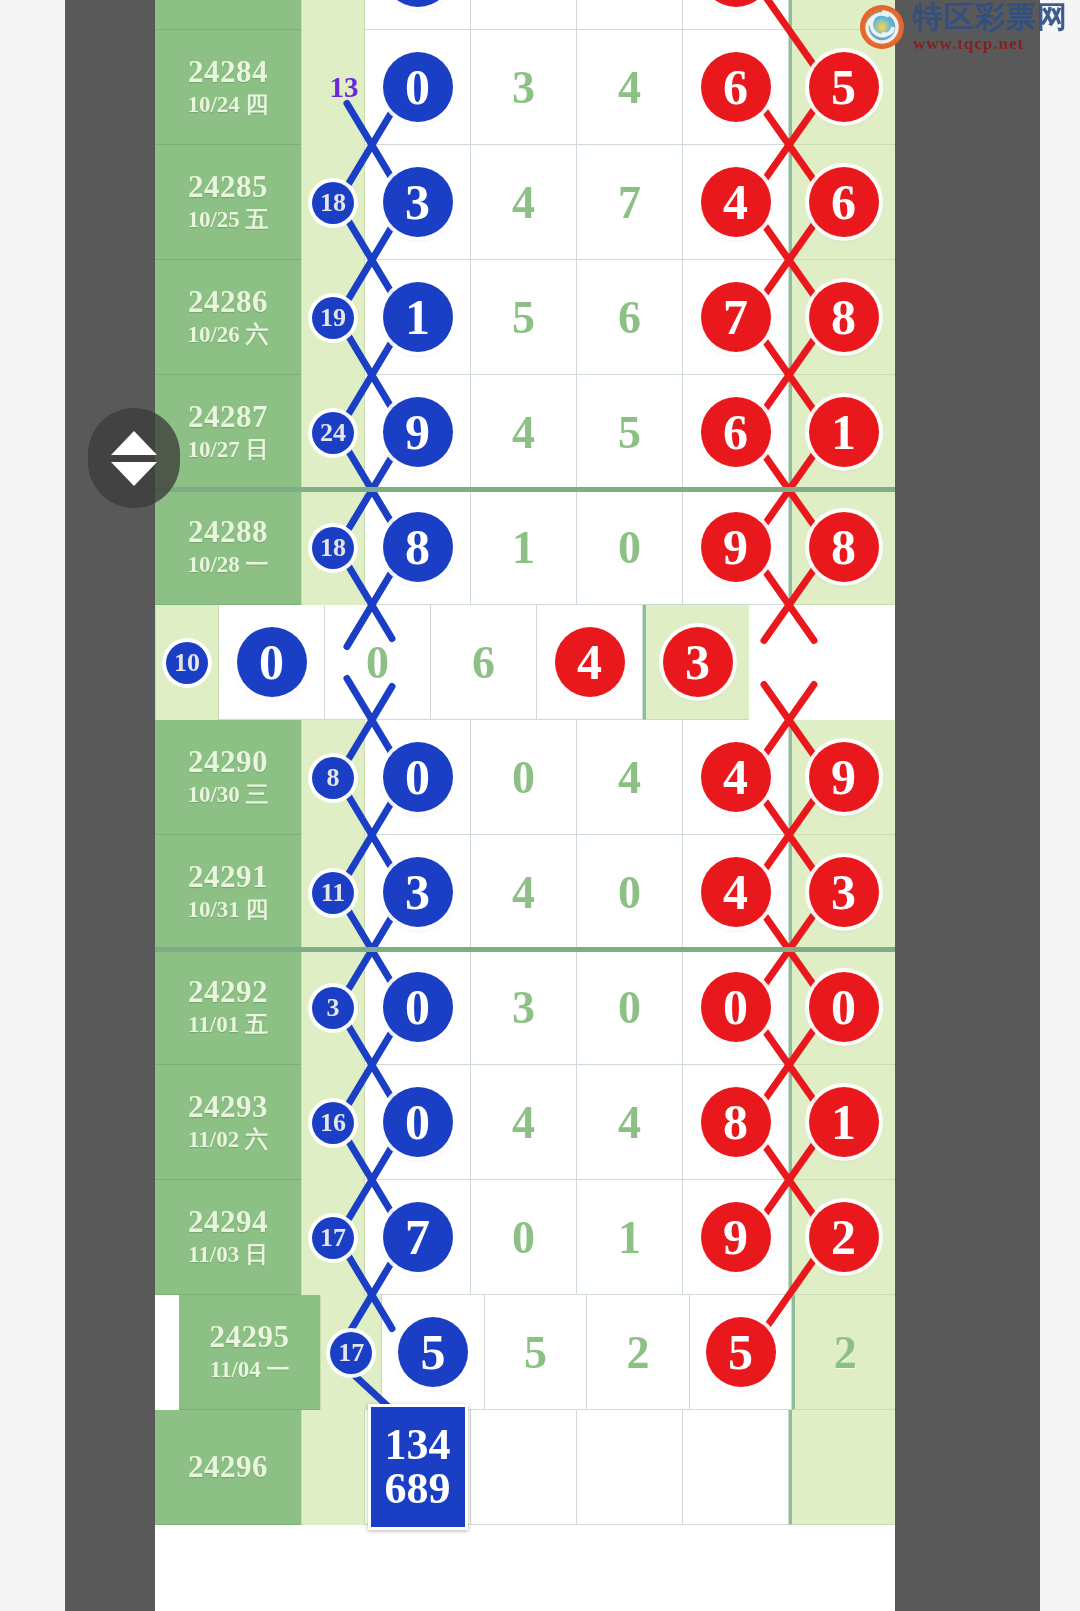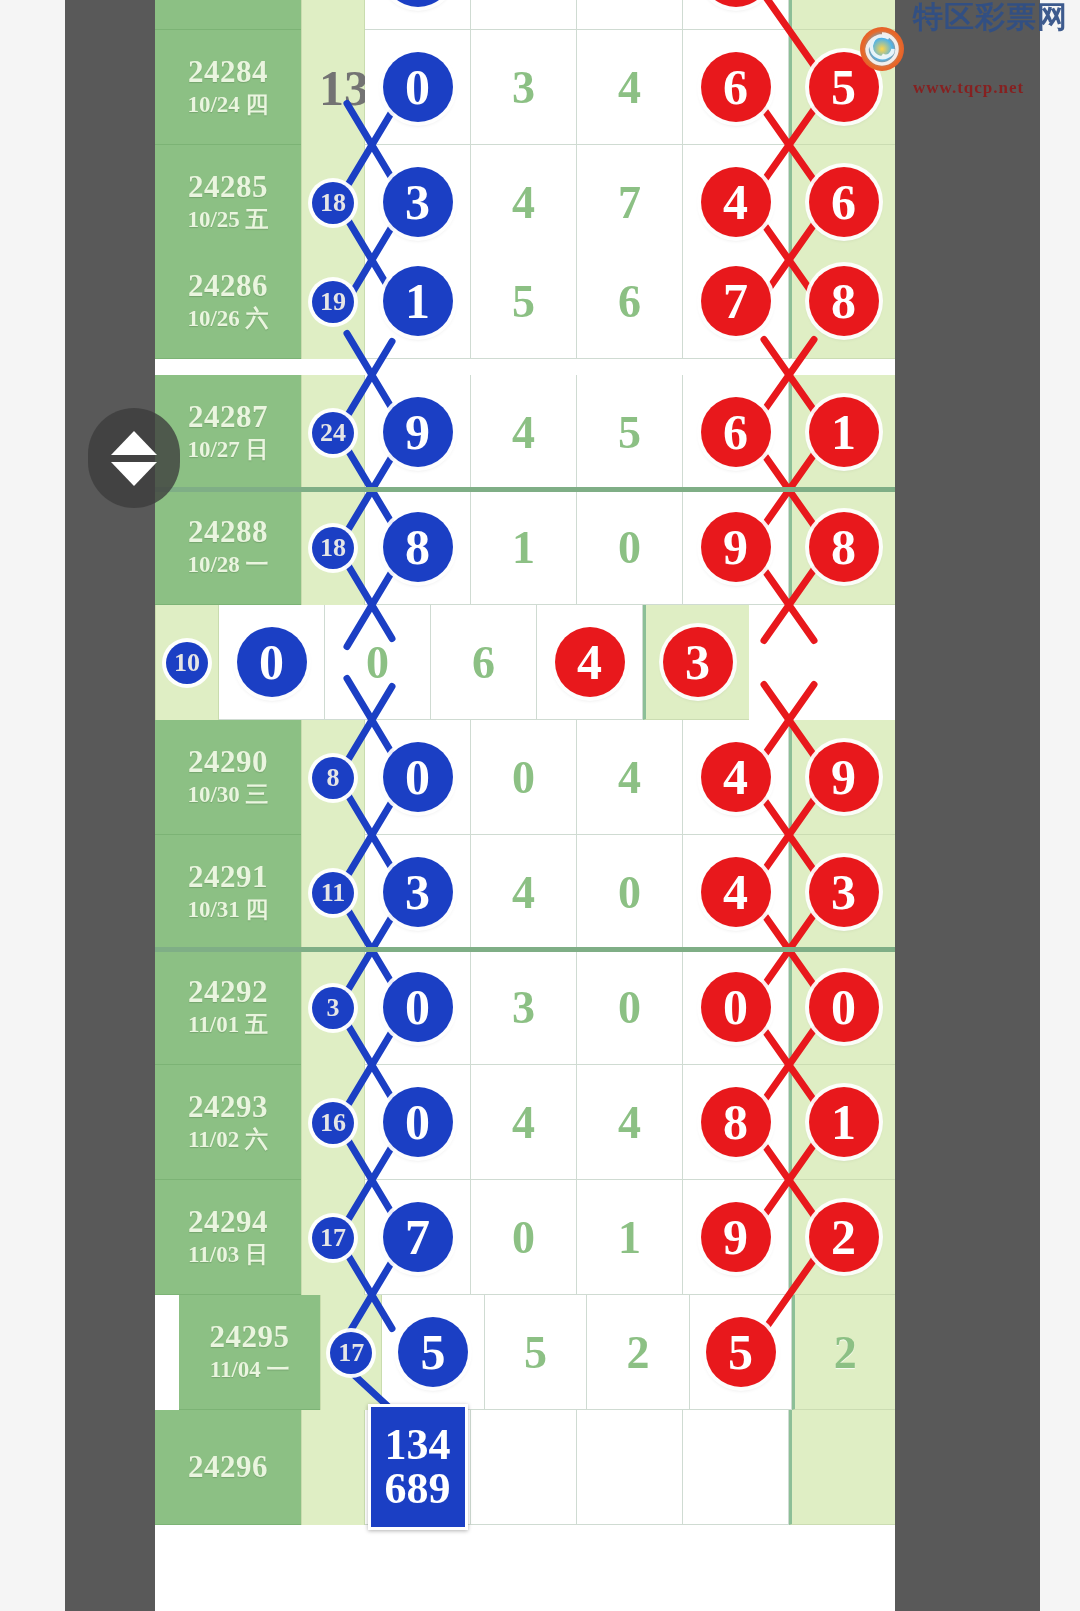--- a/index.html
+++ b/index.html
@@ -44,21 +44,21 @@
   .c-num{
     width:106px;background:#ffffff;
     display:flex;align-items:center;justify-content:center;
     box-sizing:border-box;border-right:1px solid #cfdbd2;border-bottom:1px solid #cfdbd2;
     position:relative;
   }
   .c-num.last{background:#dfeec4;border-right:none;border-bottom:1px solid #cbdcb2;}
   .c-num.sep-left{border-left:3px solid #8cbf97;}
 
   .plain{font-size:46px;font-weight:bold;color:#8cc084;text-shadow:0 1px 1px rgba(255,255,255,.8);}
-  .missplain{font-size:50px;font-weight:bold;color:#737373;margin-left:22px;}
+  .missplain{font-size:29px;font-weight:bold;color:#6d28d9;margin-left:22px;}
 
   .ball{
     width:70px;height:70px;border-radius:50%;
     display:flex;align-items:center;justify-content:center;
     font-size:50px;font-weight:bold;color:#ffffff;
     box-shadow:0 0 0 4px rgba(255,255,255,.92), 0 2px 5px rgba(0,0,0,.22);
     position:relative;z-index:4;
     line-height:1;
   }
   .ball.blue{background:#1b3fc4;}
@@ -91,21 +91,21 @@
     position:absolute;left:88px;top:408px;width:92px;height:100px;
     border-radius:46px;background:rgba(60,60,60,.78);
     display:flex;flex-direction:column;align-items:center;justify-content:center;gap:7px;
     z-index:20;
   }
   .tri-up{width:0;height:0;border-left:23px solid transparent;border-right:23px solid transparent;border-bottom:24px solid #fff;}
   .tri-down{width:0;height:0;border-left:23px solid transparent;border-right:23px solid transparent;border-top:24px solid #fff;}
 
   
   #watermark{position:absolute;right:12px;top:2px;display:flex;align-items:center;gap:8px;z-index:30;}
-  #wm-text{display:flex;flex-direction:column;line-height:1;gap:44px;}
+  #wm-text{display:flex;flex-direction:column;line-height:1;}
   #wm-title{font-size:30px;font-weight:bold;color:#2f4f86;font-family:"Liberation Sans",sans-serif;letter-spacing:1px;opacity:.92;}
   #wm-url{font-size:17px;font-weight:bold;color:#8b1a1a;font-family:"Liberation Serif",serif;letter-spacing:1px;margin-top:3px;opacity:.9;}
 </style>
 </head>
 <body>
 
 <div id="page">
   <div id="white-left"></div>
   <div id="dark-left"></div>
 
@@ -214,21 +214,21 @@
           <div class="c-num">
             <div class="plain">7</div>
           </div>
           <div class="c-num">
             <div class="ball red">4</div>
           </div>
           <div class="c-num last sep-left">
             <div class="ball red">6</div>
           </div>
         </div>
-        <div class="row" style="top: 244px; height: 115px;">
+        <div class="row" style="top: 260px; height: 115px;">
           <div class="c-issue">
             <div class="no">24286</div>
             <div class="dt">10/26 六</div>
           </div>
           <div class="c-miss">
             <div class="minicircle">19</div>
           </div>
           <div class="c-num">
             <div class="ball blue">1</div>
           </div>

